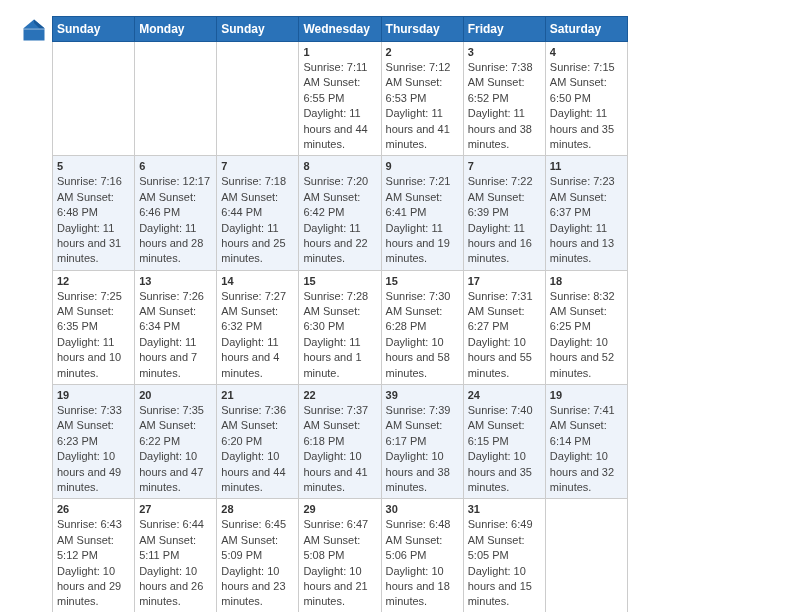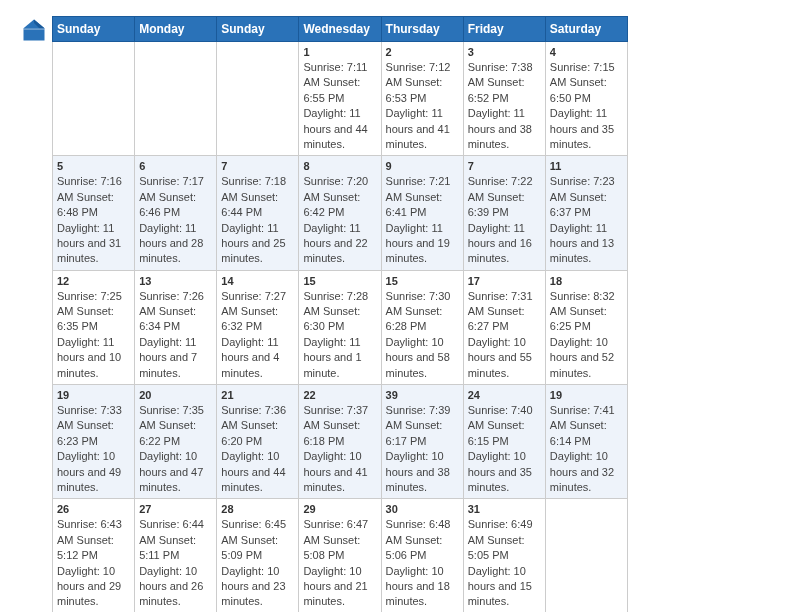--- a/index.html
+++ b/index.html
@@ -173,21 +173,21 @@
         <tr class="row-alt">
           <td>
             <span class="day-num">5</span>
             <div class="day-info">Sunrise: 7:16 AM
 Sunset: 6:48 PM
 Daylight: 11 hours
 and 31 minutes.</div>
           </td>
           <td>
             <span class="day-num">6</span>
-            <div class="day-info">Sunrise: 7:17 AM
+            <div class="day-info">Sunrise: 12:17 AM
 Sunset: 6:46 PM
 Daylight: 11 hours
 and 28 minutes.</div>
           </td>
           <td>
             <span class="day-num">7</span>
             <div class="day-info">Sunrise: 7:18 AM
 Sunset: 6:44 PM
 Daylight: 11 hours
 and 25 minutes.</div>

